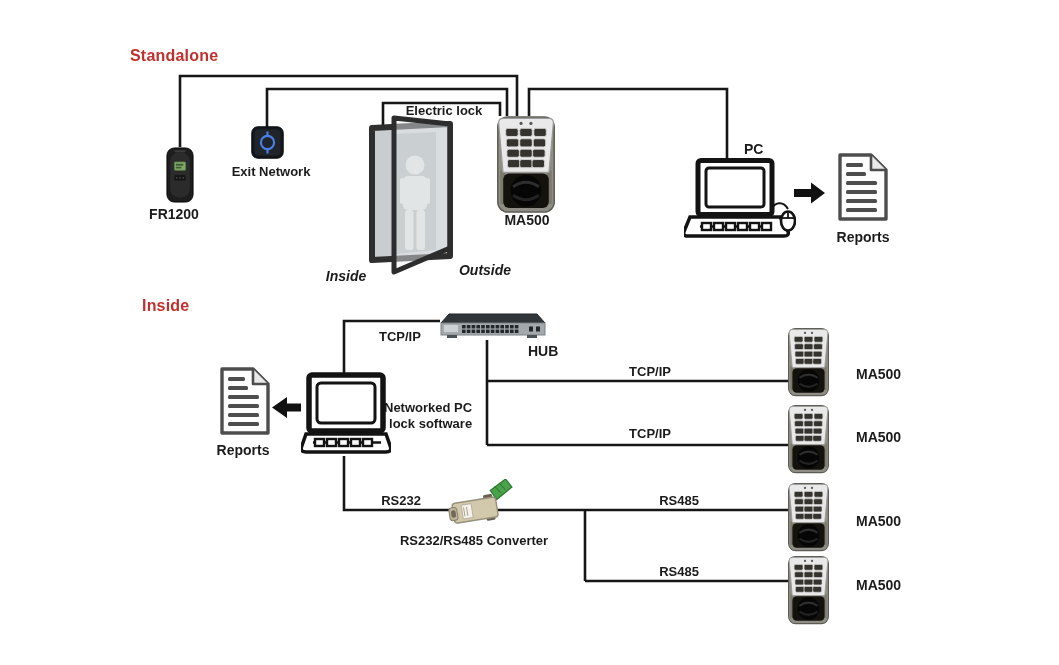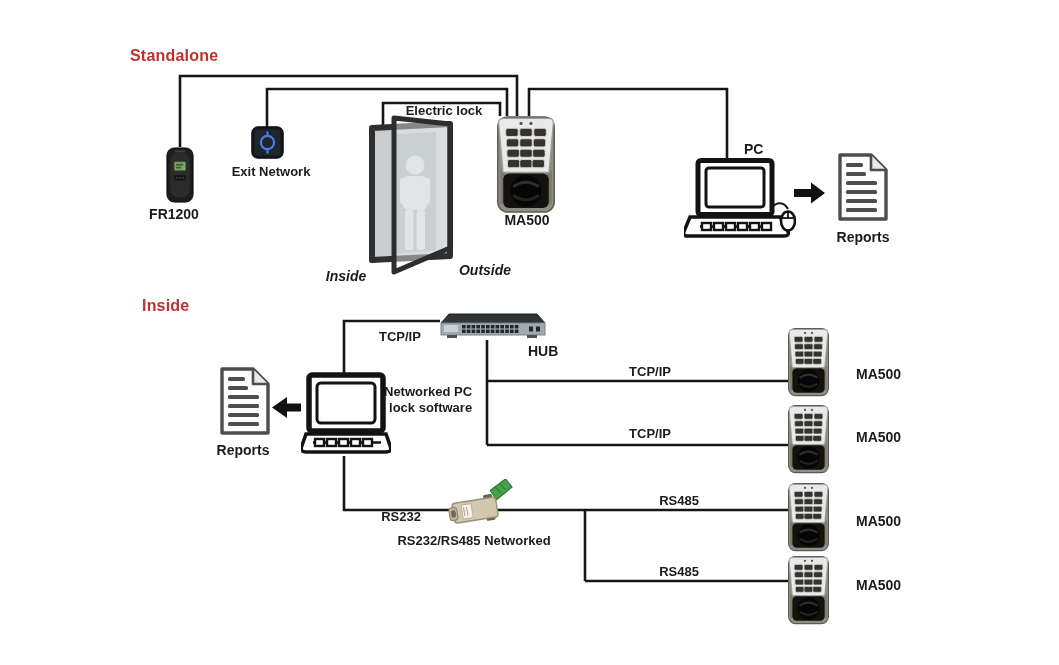--- a/index.html
+++ b/index.html
@@ -206,21 +206,21 @@
         <path d="M5,62 H85 L89.5,75 Q91,80 85,80 H5 Q-1,80 0.5,75 Z" stroke-width="3.5"></path>
         <line x1="12" y1="70.5" x2="80" y2="70.5" stroke-width="2.5"></line>
         <rect x="14" y="67" width="9" height="7" stroke-width="2.4"></rect>
         <rect x="26" y="67" width="9" height="7" stroke-width="2.4"></rect>
         <rect x="38" y="67" width="9" height="7" stroke-width="2.4"></rect>
         <rect x="50" y="67" width="9" height="7" stroke-width="2.4"></rect>
         <rect x="62" y="67" width="9" height="7" stroke-width="2.4"></rect>
       </g>
     </svg>
   </div>
-  <div class="lbl" style="left:384px;top:384px">
+  <div class="lbl" style="left:384px;top:400px">
     <div>Networked PC</div>
     <div>lock software</div>
   </div>
 
   <div class="dev" style="left:437px;top:310px;width:112px;height:30px">
     <svg viewBox="0 0 112 30">
       <g>
         <polygon points="12,4 100,4 108,13 4,13" fill="#30353a" stroke="#1f2429"></polygon>
         <rect x="4" y="13" width="104" height="12" fill="#a4a9ad" stroke="#7c8185"></rect>
         <rect x="7" y="15" width="14" height="7" fill="#ccd1d4"></rect>
@@ -255,41 +255,41 @@
         <rect x="10" y="25" width="10" height="3" fill="#4c5155"></rect>
         <rect x="90" y="25" width="10" height="3" fill="#4c5155"></rect>
       </g>
     </svg>
   </div>
   <div class="lbl lg" style="left:528px;top:343px">HUB</div>
   <div class="lbl" style="left:379px;top:329px">TCP/IP</div>
 
   <div class="lbl c" style="left:650px;top:364px">TCP/IP</div>
   <div class="lbl c" style="left:650px;top:426px">TCP/IP</div>
-  <div class="lbl c" style="left:401px;top:509px">RS232</div>
+  <div class="lbl c" style="left:401px;top:493px">RS232</div>
   <div class="lbl c" style="left:679px;top:493px">RS485</div>
   <div class="lbl c" style="left:679px;top:564px">RS485</div>
 
   <div class="dev" style="left:447px;top:479px;width:70px;height:54px">
     <svg viewBox="0 0 70 54">
       <g transform="rotate(-9 35 30)">
         <polygon points="46,13 63,4 68,13 51,23" fill="#4aa24a" stroke="#2f7a33" stroke-width="1.2"></polygon>
         <line x1="51" y1="9.5" x2="56" y2="17" stroke="#2f7a33"></line>
         <line x1="56" y1="7" x2="61" y2="14.5" stroke="#2f7a33"></line>
         <rect x="38" y="16.5" width="9" height="26" rx="1.5" fill="#66604f"></rect>
         <rect x="6" y="20" width="44" height="20" rx="3" fill="#d2c9ad" stroke="#97907a" stroke-width="1.4"></rect>
         <rect x="2" y="24" width="8" height="13" rx="3" fill="#bdb499" stroke="#8a8270"></rect>
         <rect x="3.8" y="26.8" width="4.6" height="7.4" rx="2" fill="#6f695a"></rect>
         <rect x="15" y="23" width="10" height="14" fill="#f4f2ea" stroke="#a9a392" stroke-width="0.7"></rect>
         <line x1="17" y1="25.5" x2="17" y2="34.5" stroke="#9b957f" stroke-width="0.8"></line>
         <line x1="20" y1="25.5" x2="20" y2="34.5" stroke="#9b957f" stroke-width="0.8"></line>
       </g>
     </svg>
   </div>
-  <div class="lbl c" style="left:474px;top:533px">RS232/RS485 Networked</div>
+  <div class="lbl c" style="left:474px;top:533px">RS232/RS485 Converter</div>
 
   <div class="dev ma500-slot" style="left:787px;top:327px;width:43px;height:70px">
   <svg viewBox="0 0 60 100" preserveAspectRatio="xMidYMid meet">
     <g>
       <rect x="1.5" y="2" width="57" height="96" rx="10" fill="#8e8e85" stroke="#5c5c54" stroke-width="1.5"></rect>
       <rect x="4" y="56" width="5" height="34" fill="#6d6a58" opacity="0.55"></rect>
       <rect x="51" y="56" width="5" height="34" fill="#6d6a58" opacity="0.55"></rect>
       <path d="M7,3.5 h46 q5,0 4.6,5 l-4.4,49.5 h-46.4 l-4.4,-49.5 q-0.4,-5 4.6,-5 z" fill="#e9e9e9" stroke="#9a9a9a" stroke-width="1.2"></path>
       <circle cx="25" cy="8.5" r="1.6" fill="#555"></circle>
       <circle cx="35" cy="8.5" r="1.6" fill="#555"></circle>

